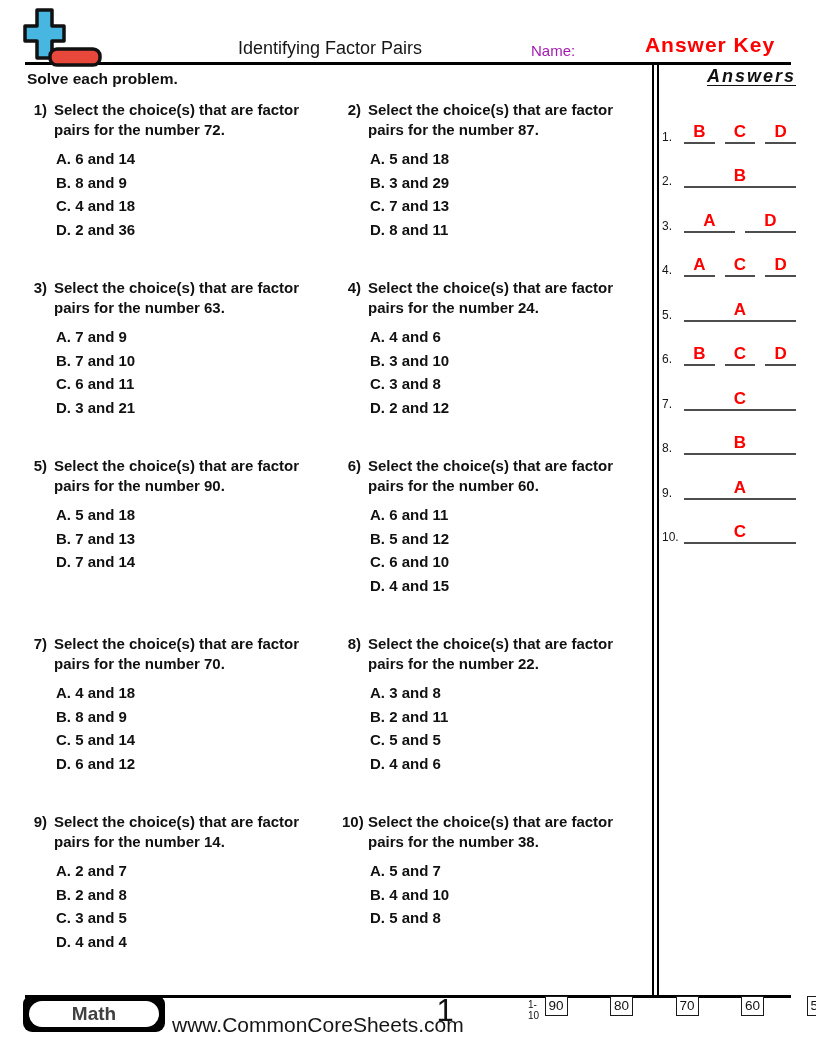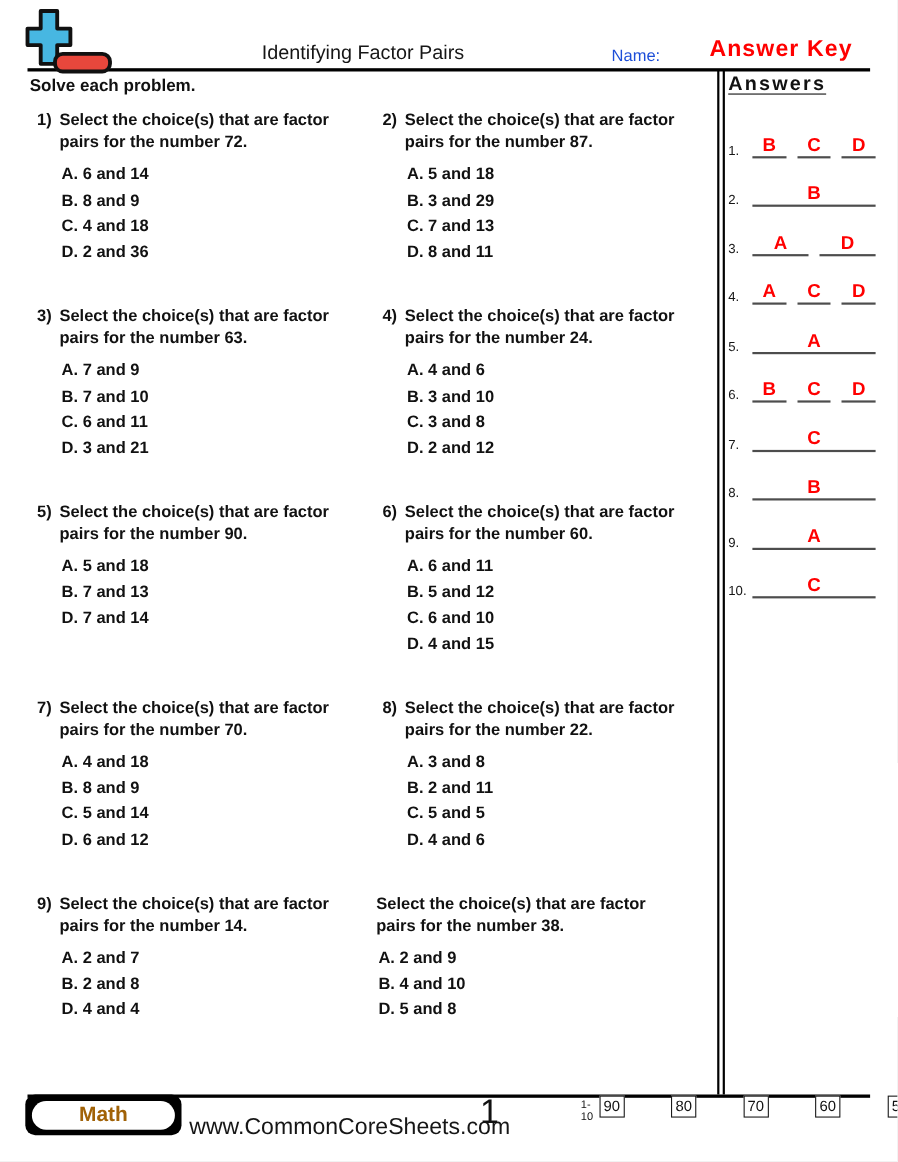--- a/index.html
+++ b/index.html
@@ -6,34 +6,34 @@
   html,body { background:#e9e9e9; }
   .page {
     position:relative; width:816px; height:1056px; margin:0 auto;
     background:#ffffff; overflow:hidden;
     font-family:"Liberation Sans", sans-serif; color:#111;padding-left:20px;
   }
   
   .logo { position:absolute; left:20px; top:6px; width:92px; height:64px; z-index:3; }
   .doc-title { position:absolute; left:180px; top:38px; width:300px; text-align:center;
     font-size:18px; color:#161616; }
-  .name-label { position:absolute; left:556px; top:42px; font-size:15px; color:#1d4ed8; }
+  .name-label { position:absolute; left:531px; top:42px; font-size:15px; color:#a21caf; }
   .name-value { position:absolute; left:620px; top:33px; width:180px; text-align:center;
     font-size:21px; font-weight:bold; color:#ff0000; letter-spacing:1px; }
   .header-rule { position:absolute; left:25px; top:62px; width:766px; height:3px; background:#000; z-index:1; }
   .instructions { position:absolute; left:27px; top:70px; font-size:15.5px; font-weight:bold; }
 
   
   .vdivider { position:absolute; left:652px; top:64px; height:931px; width:7px;
     border-left:2px solid #000; border-right:2px solid #000; }
 
   
   .answers-panel { position:absolute; left:662px; top:66px; width:134px; }
-  .answers-title { text-align:left; font-size:18px; font-weight:bold; letter-spacing:2px;
-    text-decoration:underline; text-underline-offset:3px; margin-bottom:12px; }
+  .answers-title { text-align:right; font-size:18px; font-weight:bold; letter-spacing:2px;
+    text-decoration:underline; text-underline-offset:3px; margin-bottom:12px;font-style:italic; }
   .ans-row { display:flex; align-items:flex-end; height:44.5px; }
   .ans-num { width:22px; font-size:12px; color:#161616; padding-bottom:0; flex:none; }
   .ans-cells { flex:1; display:flex; gap:10px; }
   .ans-cell { flex:1; text-align:center; border-bottom:2px solid #4d4d4d;
     color:#ff0000; font-weight:bold; font-size:17px; padding-bottom:2px; line-height:1; }
 
   
   .problems { position:absolute; left:28px; top:100px; width:624px;
     display:grid; grid-template-columns:314px 310px; grid-auto-rows:178px; }
   .problem { display:flex; }
@@ -43,21 +43,21 @@
   .ptext { font-size:15px; line-height:19.5px; width:276px;font-weight:bold; }
   .choices { list-style:none; margin-top:8px; padding-left:2px; font-size:15px; }
   .choices li { line-height:23.5px;font-weight:bold; }
 
   
   .footer-rule { position:absolute; left:25px; top:995px; width:766px; height:3px; background:#000; }
   .math-badge { position:absolute; left:23px; top:995px; width:142px; height:37px;
     background:#000; border-radius:9px; display:flex; align-items:center; justify-content:center; z-index:2; }
   .math-badge-inner { width:130px; height:26px; background:#fff; border-radius:13px;
     display:flex; align-items:center; justify-content:center;
-    font-size:19px; font-weight:bold; color:#a16207; }
+    font-size:19px; font-weight:bold; color:#404040; }
   .website { position:absolute; left:172px; top:1013px; font-size:21px; color:#161616; }
   .page-num { position:absolute; left:400px; top:993px; width:90px; text-align:center; font-size:31px; }
   .score { position:absolute; left:528px; top:996px; display:flex; align-items:flex-start; }
   .score-label { font-size:10px; padding:3px 7px 0 0; }
   .score-cells { display:flex;gap:44px; }
   .score-cell { width:23px; height:20px; border:1.5px solid #1a1a1a; margin-left:-1.5px;
     text-align:center; font-size:13.5px; line-height:17px; background:#fff; }
   .score-cell.blue { background:#c6d9f1;font-style:italic; }
 </style>
 </head>
@@ -254,30 +254,32 @@
       </div>
     </div>
 
     <div class="problem">
       <div class="pnum">9)</div>
       <div class="pbody">
         <div class="ptext">Select the choice(s) that are factor pairs for the number 14.</div>
         <ul class="choices">
           <li>A. 2 and 7</li>
           <li>B. 2 and 8</li>
+          <li>C. 3 and 5</li>
           <li>D. 4 and 4</li>
         </ul>
       </div>
     </div>
 
     <div class="problem">
+      <div class="pnum">10)</div>
       <div class="pbody">
         <div class="ptext">Select the choice(s) that are factor pairs for the number 38.</div>
         <ul class="choices">
-          <li>A. 2 and 9</li>
+          <li>A. 5 and 7</li>
           <li>B. 4 and 10</li>
           <li>D. 5 and 8</li>
         </ul>
       </div>
     </div>
 
   </div>
 
   <div class="footer-rule"></div>
   <div class="math-badge">

